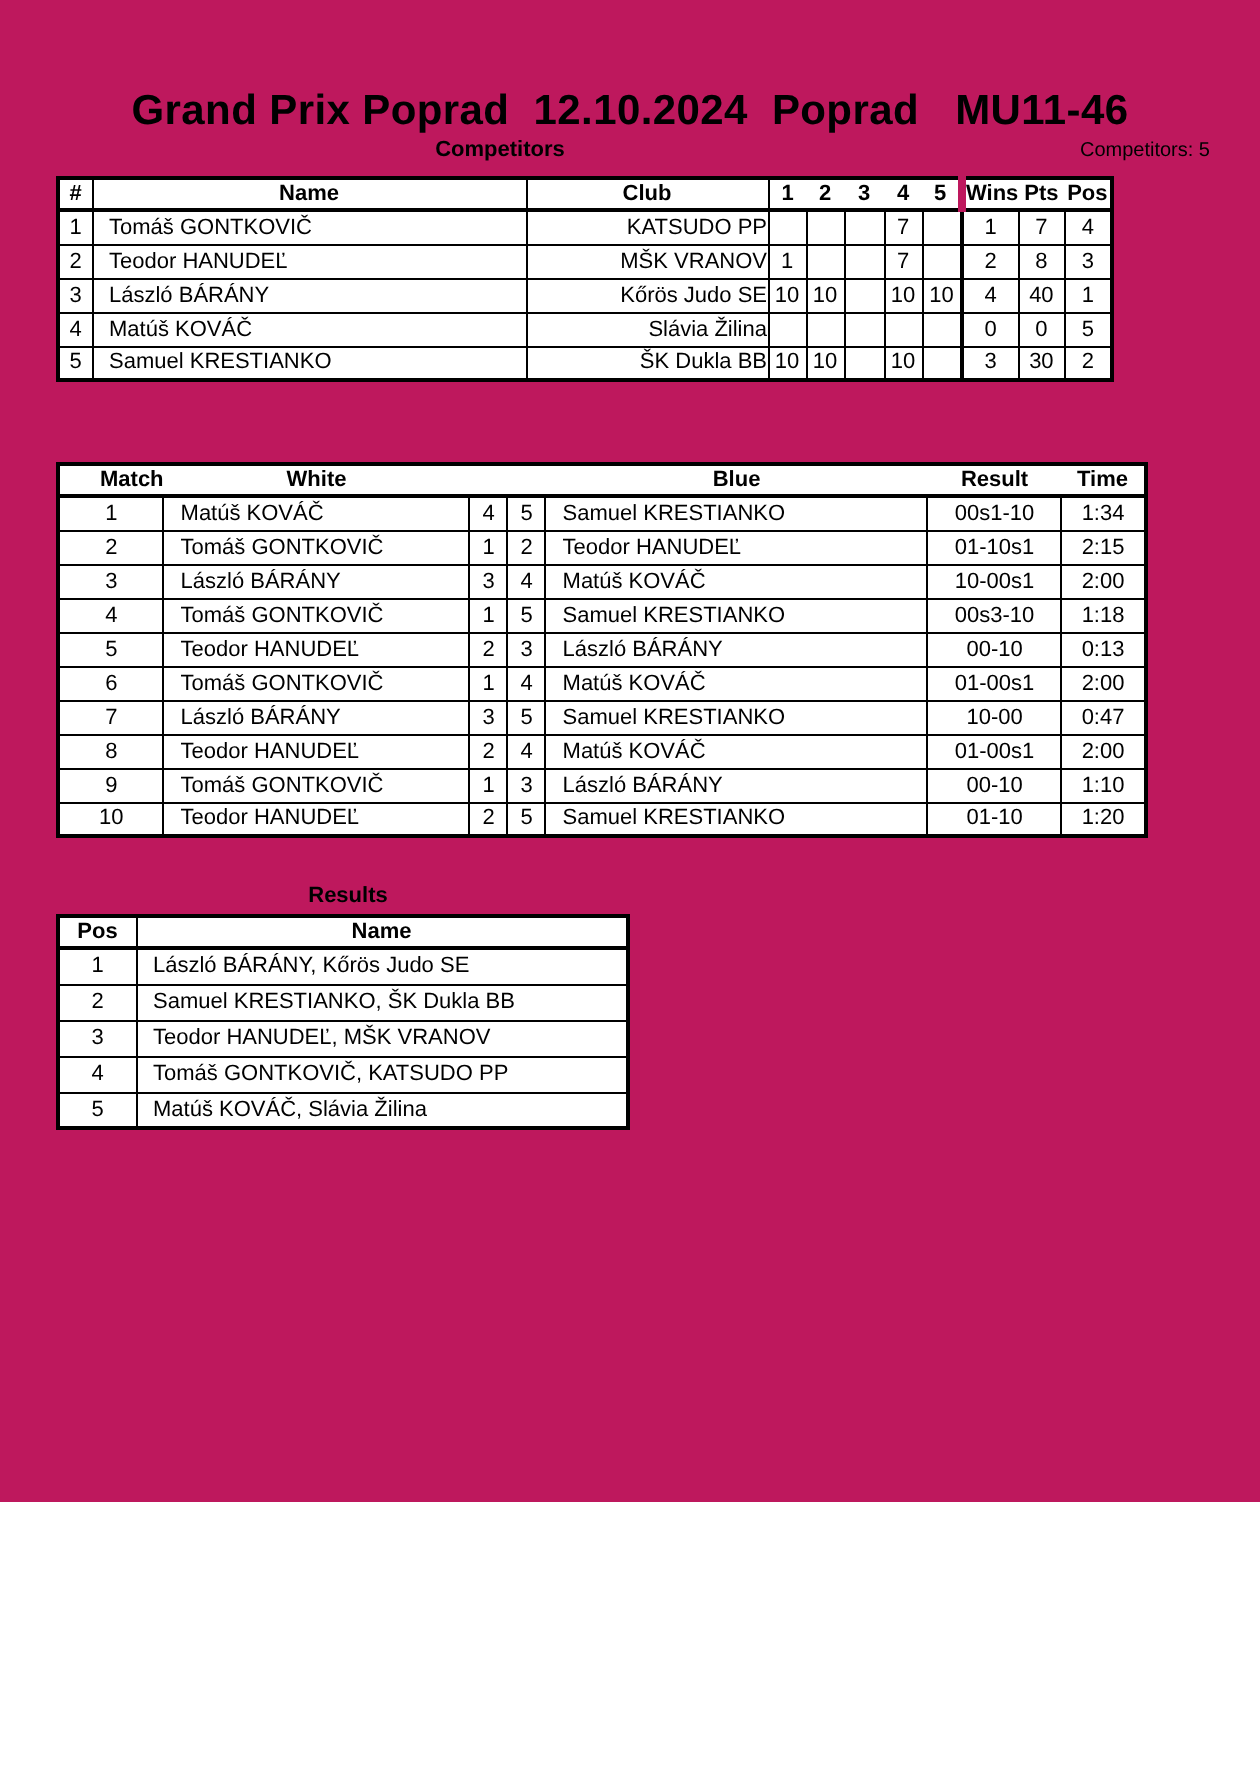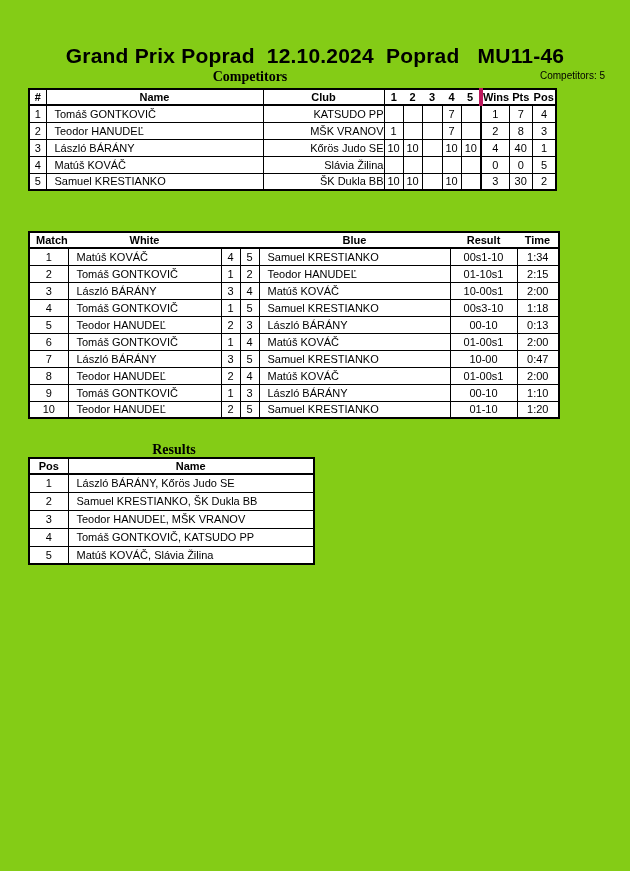--- a/index.html
+++ b/index.html
@@ -1,24 +1,24 @@
 <!DOCTYPE html>
 <html><head>
 <meta charset="utf-8">
 <style>
   html,body { margin:0; padding:0; background:#fff; }
   .doc {
-    position:relative; width:630px; height:871px; background:#84cc16;
+    position:relative; width:630px; height:751px; background:#be185d;
     font-family:"Liberation Sans", sans-serif; color:#000; overflow:hidden;
   }
   .title {
     position:absolute; top:44px; left:0; width:630px; text-align:center;
     font-size:21px; font-weight:bold; white-space:pre; letter-spacing:0.2px;
   }
-  .sec-label { position:absolute; font-size:14px; font-weight:bold; text-align:center;font-family:Liberation Serif, serif; }
+  .sec-label { position:absolute; font-size:11px; font-weight:bold; text-align:center; }
   .lbl-competitors { top:69px; left:0; width:500px; }
   .lbl-matches    { top:217px; left:0; width:630px; }
   .lbl-results    { top:442px; left:0; width:348px; }
   .comp-count { position:absolute; top:70px; right:25px; font-size:10px; }
 
   table {
     position:absolute; border-collapse:collapse; table-layout:fixed;
     border:2px solid #000; font-size:11px; background:#fff;
   }
   td {
@@ -27,21 +27,21 @@
   }
   th {
     padding:0; white-space:nowrap; overflow:visible; font-weight:bold;
     border:none; border-bottom:2px solid #000; text-align:center; vertical-align:middle;
   }
   th.sep  { border-left:1px solid #000; }
   th.sep2 { border-left:4px solid #be185d; }
   td.thick { border-left:2px solid #000; }
   .al { text-align:left; padding-left:8px; }
   .club { text-align:right; padding-left:5px; }
-  .hl { text-align:left; padding-left:6px;margin-left:48px; }
+  .hl { text-align:left; padding-left:20px;margin-left:48px; }
 
   .t-competitors { left:28px; top:88px; }
   .t-competitors tr.hdr { height:16px; }
   .t-competitors tr.row { height:17px; }
   .t-matches { left:28px; top:231px; }
   .t-matches tr.hdr { height:16px; }
   .t-matches tr.row { height:17px; }
   .t-results { left:28px; top:457px; }
   .t-results tr.hdr { height:16px; }
   .t-results tr.row { height:18px; }

